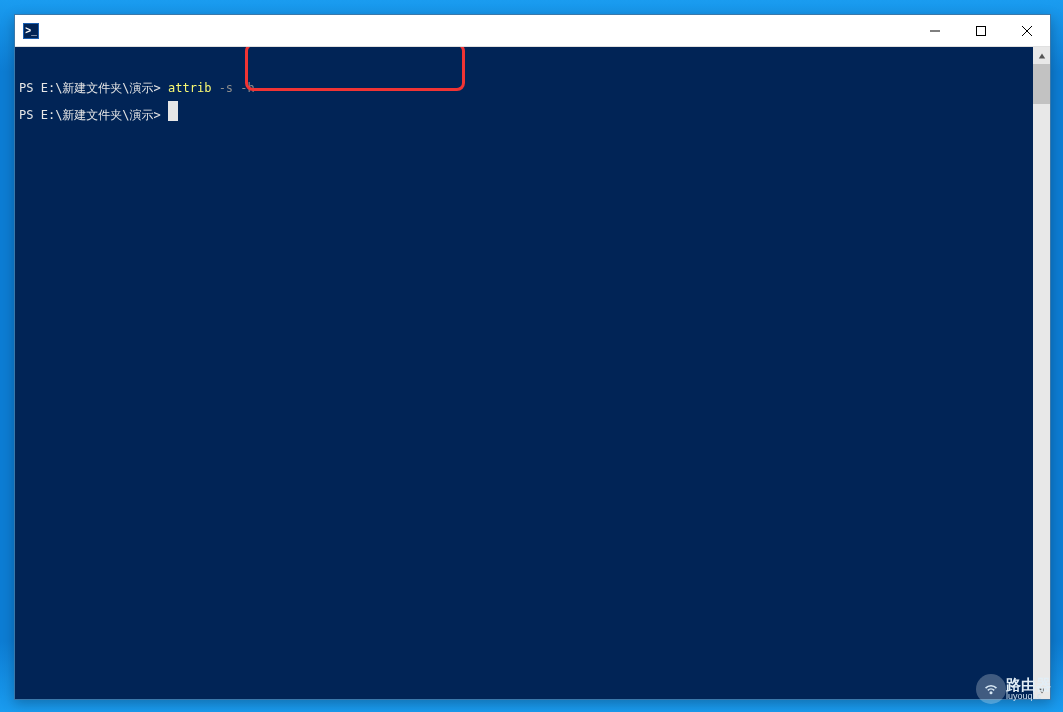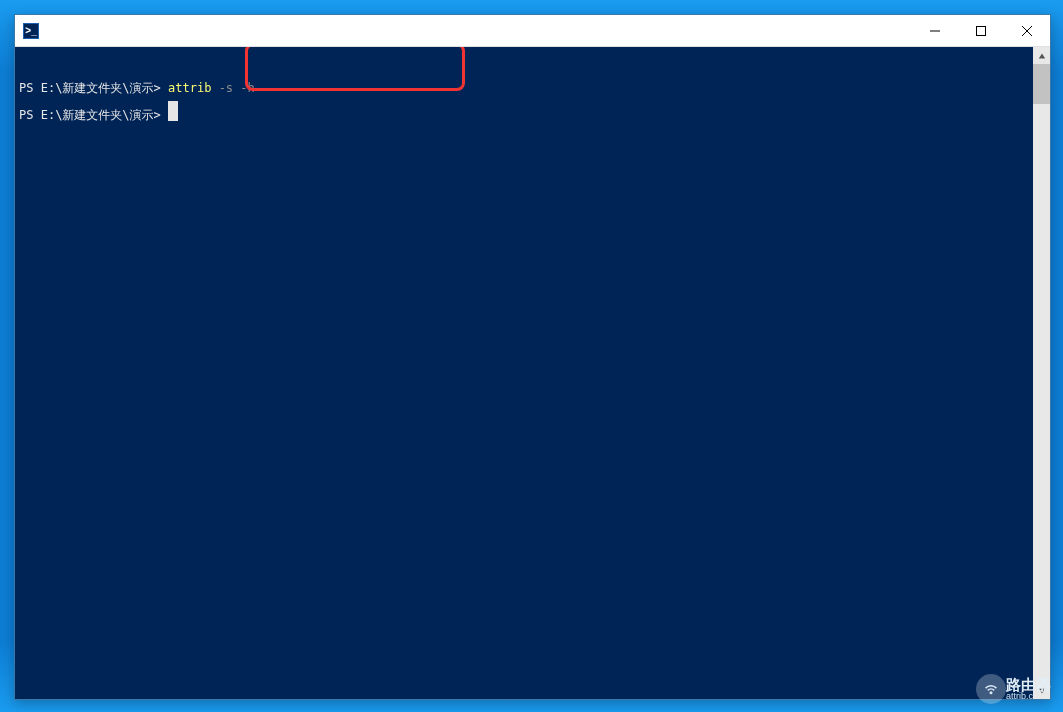--- a/index.html
+++ b/index.html
@@ -135,15 +135,15 @@
 <div class="watermark">
   <div class="wm-icon">
     <svg viewBox="0 0 24 24">
         <circle cx="12" cy="17" r="2"></circle>
         <path d="M7 13a7 7 0 0 1 10 0l-1.5 1.5a5 5 0 0 0-7 0z"></path>
         <path d="M4 10a11 11 0 0 1 16 0l-1.5 1.5a9 9 0 0 0-13 0z"></path>
       </svg>
   </div>
   <div class="wm-text">
     <span class="l1">路由器</span>
-    <span class="l2">attrib.c</span>
+    <span class="l2">luyouqi.c</span>
   </div>
 </div>
 
 </body></html>

